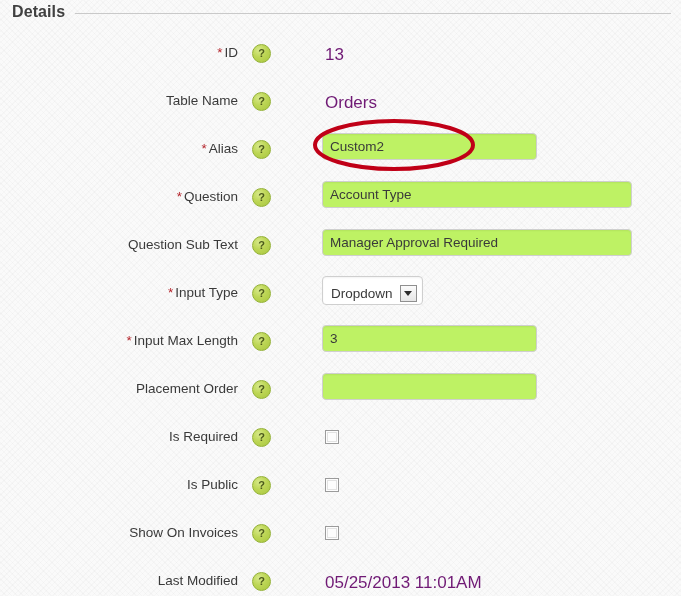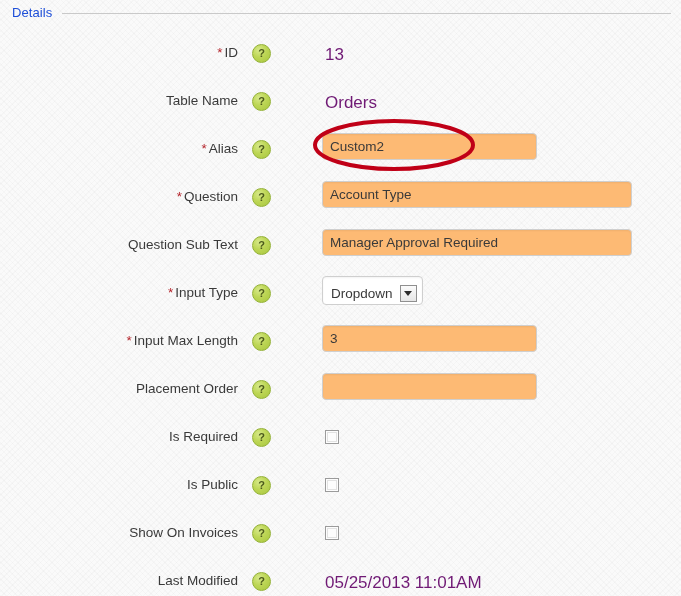--- a/index.html
+++ b/index.html
@@ -30,23 +30,23 @@
   .section-header {
     position: absolute;
     left: 0;
     top: 0;
     width: 681px;
     height: 24px;
     display: flex;
     align-items: center;
   }
   .section-title {
-    font-size: 13px;
-    font-weight: normal;
-    color: #1d4ed8;
+    font-size: 16px;
+    font-weight: bold;
+    color: #404040;
     padding-left: 12px;
     padding-right: 10px;
     letter-spacing: 0.1px;
     white-space: nowrap;
   }
   .section-rule {
     flex: 1 1 auto;
     height: 1px;
     background: #c9c9c9;
     margin-right: 10px;
@@ -108,21 +108,21 @@
 
   
   .txt {
     position: absolute;
     left: 322px;
     top: 5px;
     height: 27px;
     box-sizing: border-box;
     border: 1px solid #cfcfcf;
     border-radius: 4px;
-    background: #fdba74;
+    background: #bef264;
     box-shadow: inset 0 1px 2px rgba(0,0,0,0.06);
     font-family: "Liberation Sans", sans-serif;
     font-size: 13.5px;
     color: #3a3a3a;
     padding: 0 7px;
     outline: none;
   }
   .txt.w-short { width: 215px; }   
   .txt.w-long  { width: 310px; }   
 

